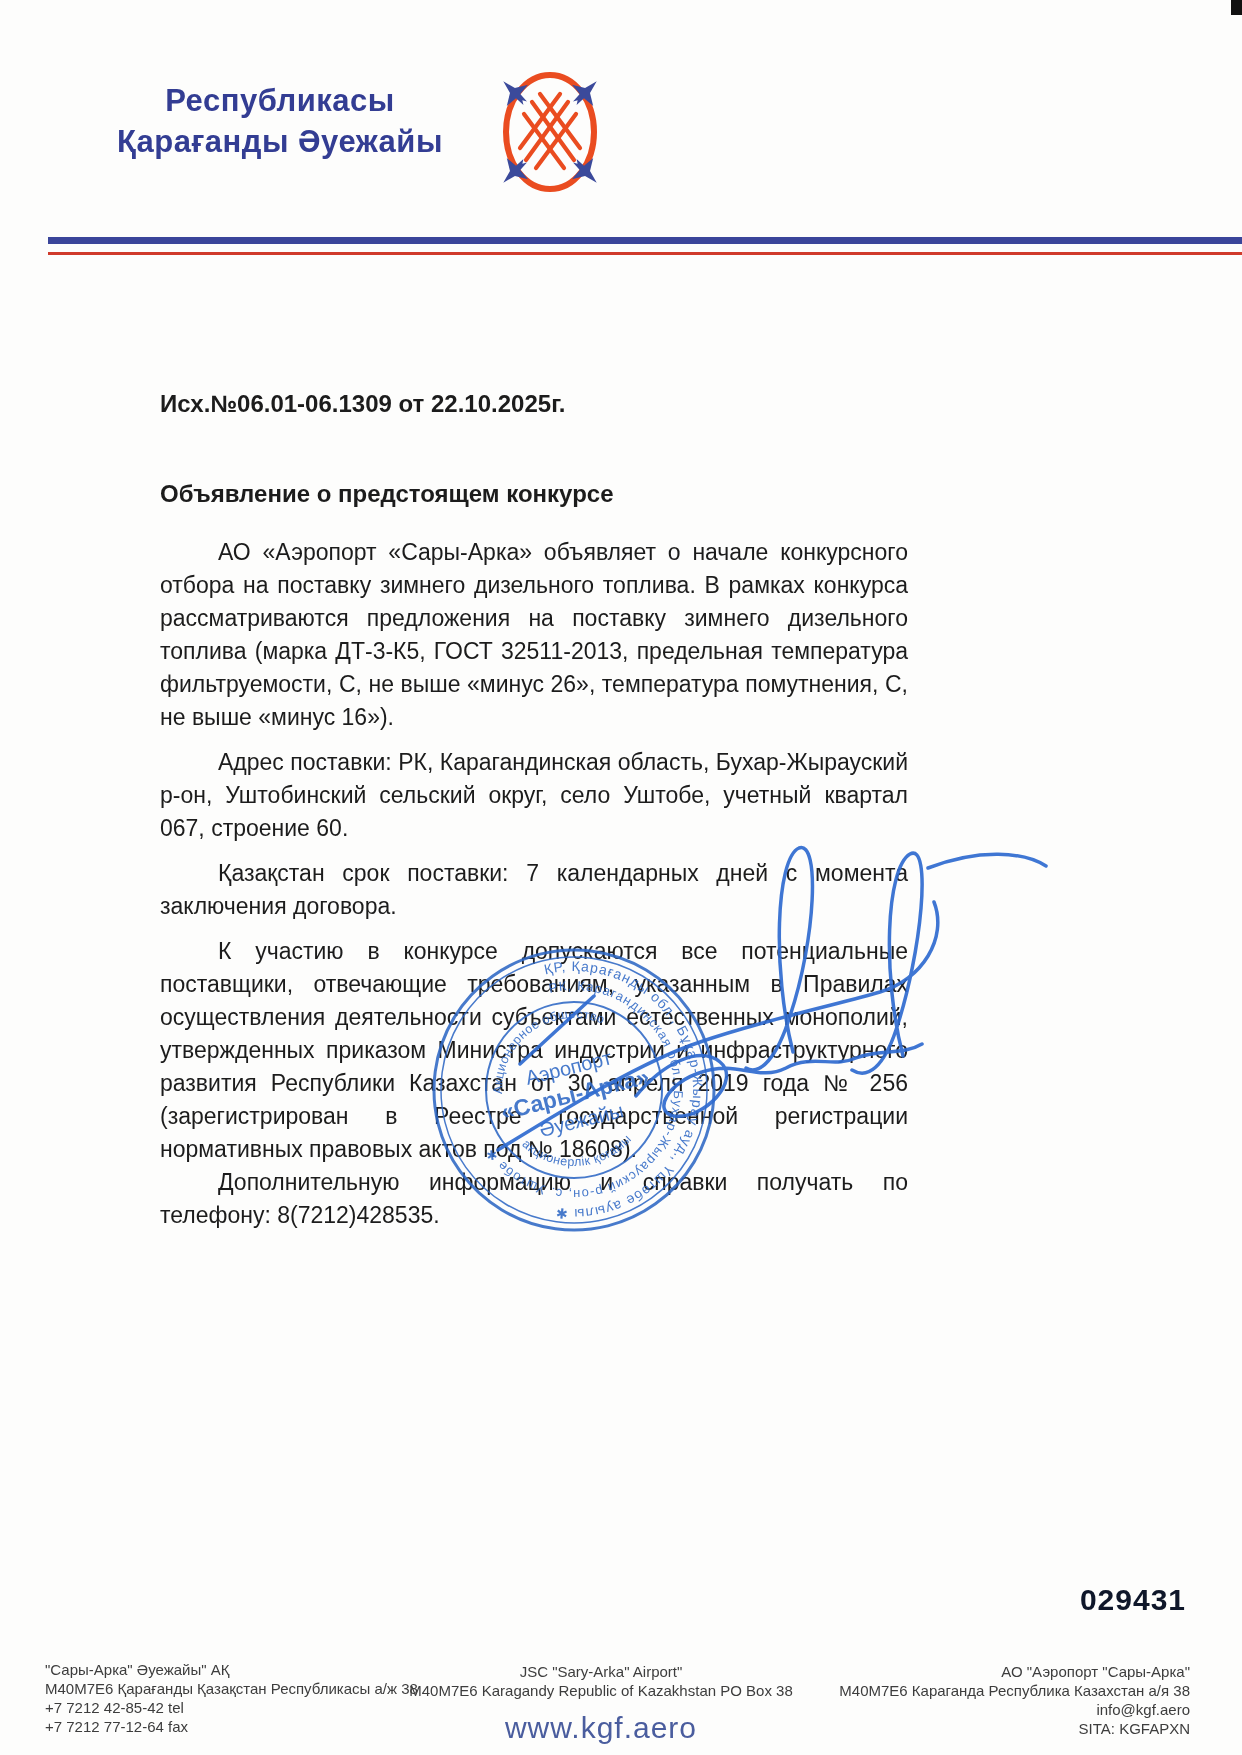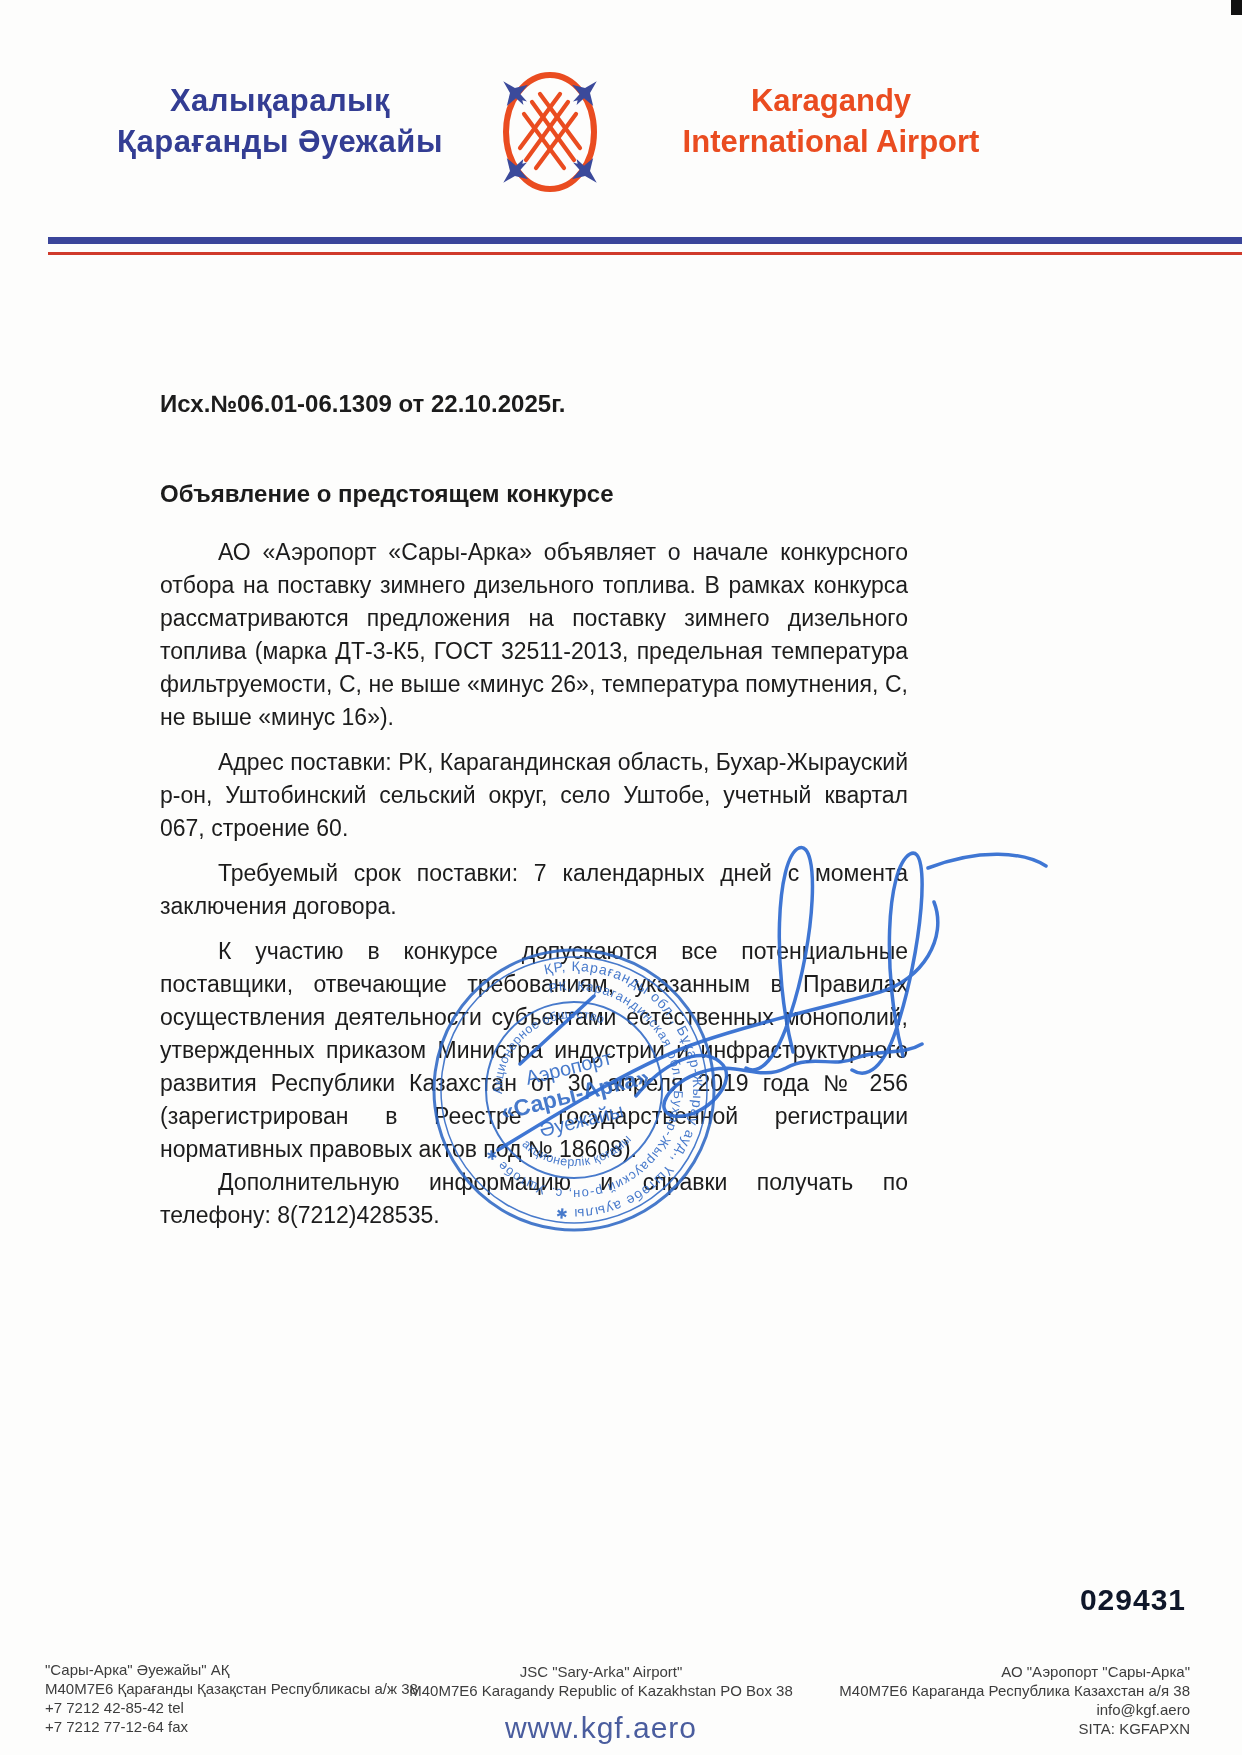--- a/index.html
+++ b/index.html
@@ -47,21 +47,21 @@
   .foot-site{font-size:30px;line-height:36px;color:#4a5d9e;margin-top:10px;letter-spacing:1px;}
 </style>
 </head>
 <body>
 
 <div class="page">
 
   <div class="scan-mark"></div>
 
   <div class="hdr-kk">
-    <div>Халықаралық</div>
+    <div>Республикасы</div>
     <div>Қарағанды Әуежайы</div>
   </div>
 
   <svg class="logo" viewBox="0 0 128 136">
     <ellipse cx="64" cy="68" rx="44" ry="57" fill="none" stroke="#ea4c20" stroke-width="6"></ellipse>
     <g stroke="#ea4c20" stroke-width="4.2" stroke-linecap="round">
       <line x1="46" y1="38" x2="88" y2="96"></line>
       <line x1="38" y1="50" x2="78" y2="104"></line>
       <line x1="54" y1="30" x2="94" y2="84"></line>
       <line x1="82" y1="38" x2="40" y2="96"></line>
@@ -77,39 +77,35 @@
       </g>
       <g transform="translate(30,106) rotate(-135)">
         <path d="M0,-18 L3.5,-5 L15,2 L3,3 L2.5,13 L0,9 L-2.5,13 L-3,3 L-15,2 L-3.5,-5 Z"></path>
       </g>
       <g transform="translate(98,106) rotate(135)">
         <path d="M0,-18 L3.5,-5 L15,2 L3,3 L2.5,13 L0,9 L-2.5,13 L-3,3 L-15,2 L-3.5,-5 Z"></path>
       </g>
     </g>
   </svg>
 
-  <div class="hdr-en">
-    <div>Karagandy</div>
-    <div>International Airport</div>
-  </div>
 
   <div class="rule-blue"></div>
   <div class="rule-red"></div>
 
   <div class="content">
 
     <div class="ref">Исх.№06.01-06.1309 от 22.10.2025г.</div>
 
     <div class="doc-title">Объявление о предстоящем конкурсе</div>
 
     <p class="para first"><span>АО «Аэропорт «Сары-Арка» объявляет о начале конкурсного отбора на поставку зимнего дизельного топлива. В рамках конкурса рассматриваются предложения на поставку зимнего дизельного топлива (марка ДТ-3-К5, ГОСТ 32511-2013, предельная температура фильтруемости, С, не выше </span><span class="seg-b">«минус 26»,</span><span> температура помутнения, С, не выше </span><span class="seg-b">«минус 16»</span><span>).</span></p>
 
     <p class="para"><span class="seg-b">Адрес поставки:</span><span> РК, Карагандинская область, Бухар-Жырауский р-он, Уштобинский сельский округ, село Уштобе, учетный квартал 067, строение 60.</span></p>
 
-    <p class="para"><span class="seg-b">Требуемый срок поставки:</span><span> 7 календарных дней с момента заключения договора.</span></p>
+    <p class="para"><span class="seg-b">Қазақстан срок поставки:</span><span> 7 календарных дней с момента заключения договора.</span></p>
 
     <p class="para tight"><span>К участию в конкурсе допускаются все потенциальные поставщики, отвечающие требованиям, указанным в Правилах осуществления деятельности субъектами естественных монополий, утвержденных приказом Министра индустрии и инфраструктурного развития Республики Казахстан от 30 апреля 2019 года № 256 (зарегистрирован в Реестре государственной регистрации нормативных правовых актов под № 18608).</span></p>
 
     <p class="para tight"><span>Дополнительную информацию и справки получать по телефону: 8(7212)428535.</span></p>
 
   </div>
 
   <svg class="stamp" viewBox="-150 -150 300 300">
     <g transform="rotate(-14)" stroke="#2f68c5" fill="#2f68c5">
       <circle cx="0" cy="0" r="140" fill="none" stroke-width="3"></circle>

